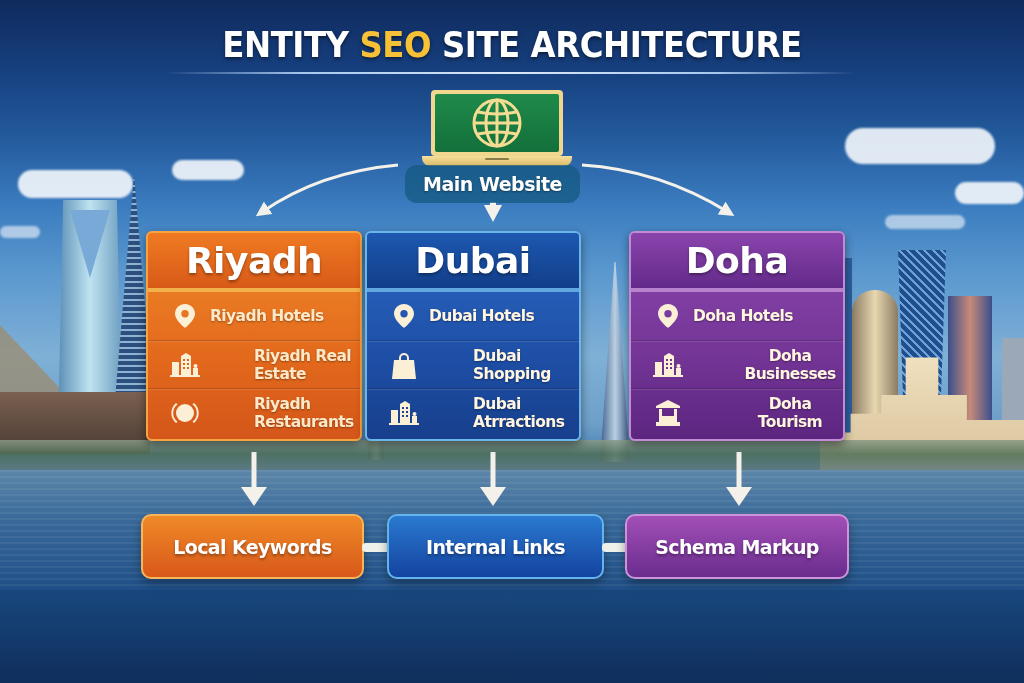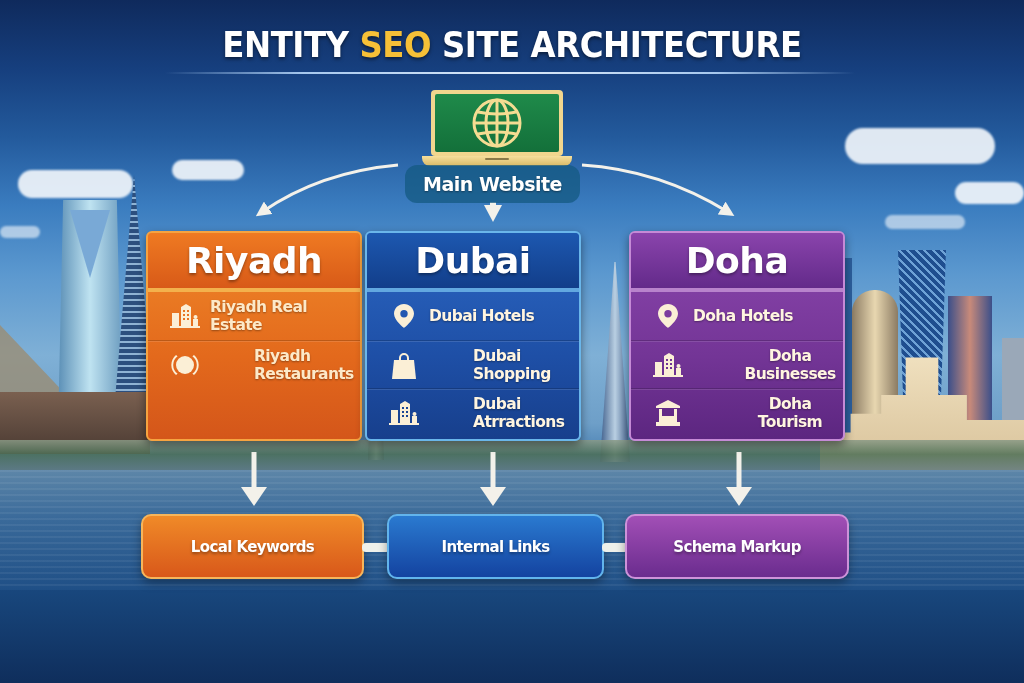--- a/index.html
+++ b/index.html
@@ -90,21 +90,21 @@
   .dubai .panel-sep { background: #62a8e0; }
 
   .doha { left: 629px; border: 2px solid #c58ad6;
     background: linear-gradient(180deg, #8d47ae 0%, #733596 60%, #5c2680 100%); text-align: center; }
   .doha .panel-header { background: linear-gradient(180deg, #8a44ac, #632a8a); }
   .doha .panel-sep { background: #b883cc; }
 
   
   .feature { position: absolute; top: 514px; height: 65px; border-radius: 10px;
     display: flex; align-items: center; justify-content: center;
-    font-family: "DejaVu Sans", sans-serif; font-weight: bold; font-size: 15px; color: #fff;
+    font-family: "DejaVu Sans", sans-serif; font-weight: bold; font-size: 19px; color: #fff;
     text-shadow: 0 2px 3px rgba(0,0,0,.35); box-shadow: 0 4px 10px rgba(0,0,0,.35); letter-spacing: -0.6px; }
   .feature-local { left: 141px; width: 223px; background: linear-gradient(180deg,#f08a28,#d8581a); border: 2px solid #f7b55a; }
   .feature-internal { left: 387px; width: 217px; background: linear-gradient(180deg,#2a7ad0,#1443a0); border: 2px solid #62b4ec; }
   .feature-schema { left: 625px; width: 224px; background: linear-gradient(180deg,#a24fb6,#6a2c8e); border: 2px solid #cd92d9; }
   .link-bar { position: absolute; top: 543px; height: 9px; background: #eef0ea; border-radius: 4px; }
 </style>
 </head>
 <body>
 
 <div class="stage">
@@ -171,20 +171,28 @@
     <div class="laptop-base"></div>
     <div class="laptop-notch"></div>
   </div>
   <div class="main-label">Main Website</div>
 
   <div class="panel riyadh">
     <div class="panel-header">Riyadh</div>
     <div class="panel-sep"></div>
     <div class="panel-item">
       <span class="icon">
+        <svg width="20" height="24" viewBox="0 0 20 24">
+            <path d="M10 0C4.5 0 0 4.4 0 9.8 0 16.5 10 24 10 24s10-7.5 10-14.2C20 4.4 15.5 0 10 0zm0 13.5a3.7 3.7 0 110-7.4 3.7 3.7 0 010 7.4z"></path>
+          </svg>
+      </span>
+      <span>Riyadh Hotels</span>
+    </div>
+    <div class="panel-item">
+      <span class="icon">
         <svg width="30" height="24" viewBox="0 0 30 24">
             <path d="M11 3l5-3 5 3v19h-10zM13 6h2v2h-2zm4 0h2v2h-2zm-4 4h2v2h-2zm4 0h2v2h-2zm-4 4h2v2h-2zm4 0h2v2h-2z" fill-rule="evenodd"></path>
             <rect x="2" y="9" width="7" height="13"></rect>
             <rect x="23" y="15" width="5" height="7"></rect>
             <circle cx="25.5" cy="13" r="2"></circle>
             <rect x="0" y="22" width="30" height="2"></rect>
           </svg>
       </span>
       <span>Riyadh Real Estate</span>
     </div>

